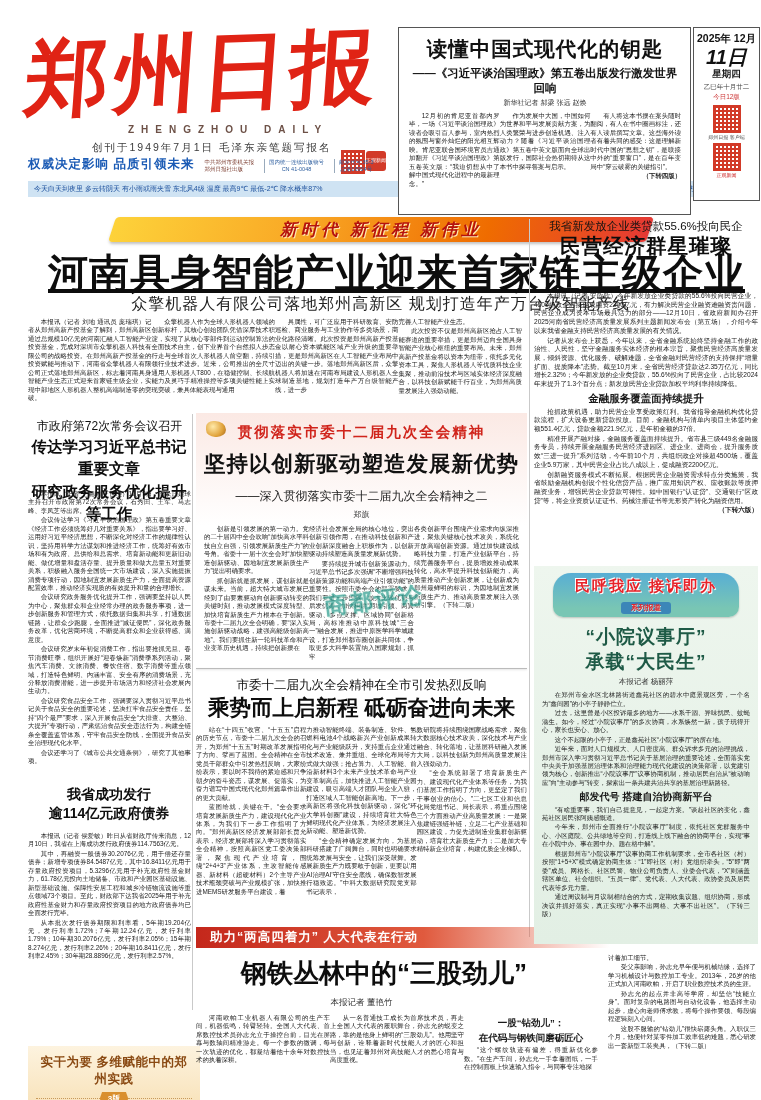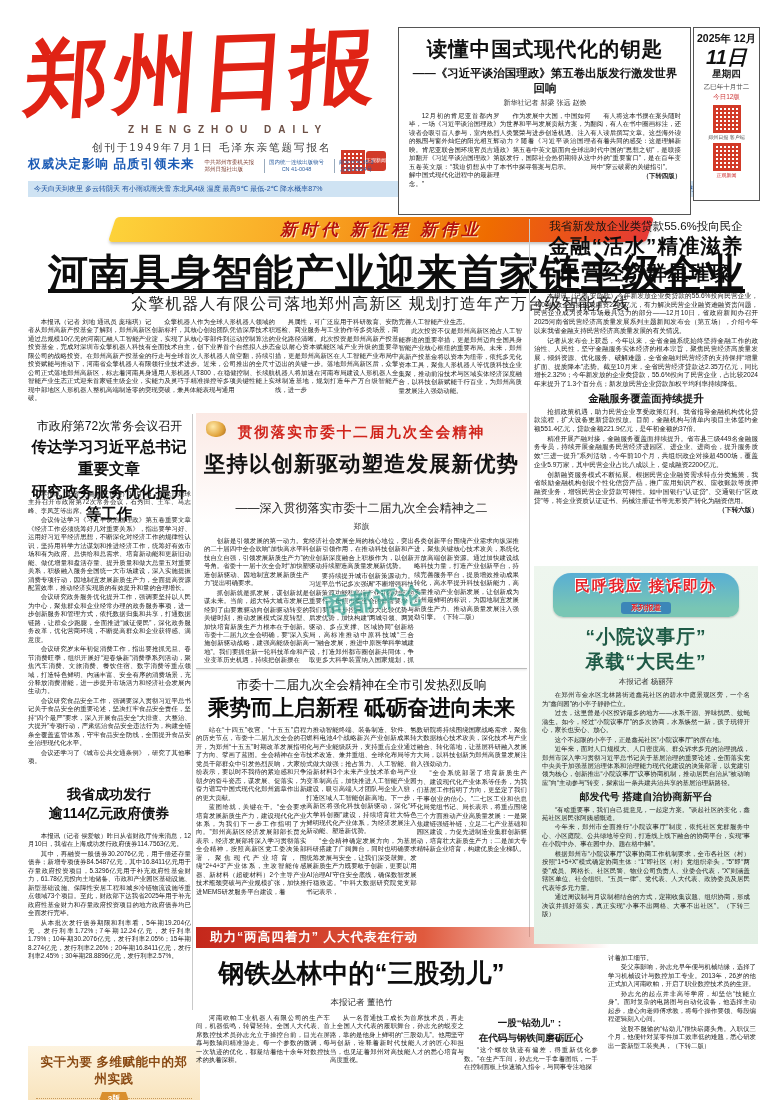--- a/index.html
+++ b/index.html
@@ -211,21 +211,21 @@
       <span class="dots"></span>
       <span class="ob-badge">3版</span>
       <span class="dots"></span>
     </div>
   </div>
 
   <div class="abs combox" style="left:196px;top:413px;width:331px;height:250px;overflow:hidden;">
     <div class="gold abs" style="left:10px;top:8px;"></div>
     <div class="combanner" style="margin-top:10px;">贯彻落实市委十二届九次全会精神</div>
     <div class="comhead" style="margin-top:7px;">坚持以创新驱动塑造发展新优势</div>
-    <div class="comsub" style="margin-top:22px;">——深入贯彻落实市委十二届九次全会精神之二</div>
+    <div class="comsub" style="margin-top:10px;">——深入贯彻落实市委十二届九次全会精神之二</div>
     <div class="comauthor" style="margin:4px 0 5px;">郑旗</div>
     <div class="cols news comcols" style="padding:0 8px;height:142px;overflow:hidden;">
       <div class="col">
         <p>创新是引领发展的第一动力。党的二十届四中全会吹响“加快高水平科技自立自强，引领发展新质生产力”的号角。省委十一届十次全会对“加快塑造创新驱动、因地制宜发展新质生产力”提出明确要求。</p>
         <p>抓创新就是抓发展，谋创新就是谋未来。当前，超大特大城市发展已经到了由要素驱动向创新驱动转变的关键时刻，推动发展模式深度转型、加快培育新质生产力根本在于创新。市委十二届九次全会明确，要“深入实施创新驱动战略，建强高能级创新高地”。我们要抓住新一轮科技革命和产业变革历史机遇，持续把创新摆在</p>
       </div>
       <div class="col">
         <p class="noind">经济社会发展全局的核心地位，突出创新引领作用，在推动科技创新和产业创新深度融合上积极作为，以创新驱动持续塑造高质量发展新优势。</p>
         <p>要持续提升城市创新策源动力。习近平总书记多次强调“不断增强科技创新策源功能和高端产业引领功能”的重要性。按照市委全会的部署要求，我们要进一步挖掘、放大比较优势与后发优势，加快构建“两城引领、两翼驱动、多点支撑、区域协同”创新格局，高标准推动中原科技城“三合一”融合发展，推进中原医学科学城建设，打造郑州都市圈创新共同体，争取更多大科学装置纳入国家规划，抓牢</p>
       </div>
@@ -250,21 +250,21 @@
     </div>
     <div class="col">
       <p class="noind">数研院将持续围绕国家战略需求，聚焦大数据核心技术攻关，深化技术与产业融合、转化落地，让基层科研融入发展大局，以科技创新为郑州高质量发展注入强劲动力。</p>
       <p>“全会系统部署了培育新质生产力、建设现代化产业体系等任务，为我们基层工作指明了方向，更坚定了我们干事创业的信心。”二七区工业和信息化局党组书记、局长表示，将重点围绕三个方面推动产业高质量发展：一是聚焦建链强链补链，立足二七产业基础和园区建设，力促先进制造业集群创新驱动，培育壮大新质生产力；二是加大专精特新企业培育，构建优质企业梯队。</p>
     </div>
   </div>
 
   <div class="abs npc" style="left:196px;top:927px;width:400px;height:21px;">助力“两高四着力” 人大代表在行动</div>
   <div class="abs npc-line" style="left:604px;top:937px;width:152px;"></div>
 
-  <div class="abs hl" style="left:196px;top:956px;width:331px;font-size:26px;white-space:nowrap;">钢铁丛林中的“三股劲儿”</div>
+  <div class="abs hl" style="left:196px;top:956px;width:331px;font-size:26px;white-space:nowrap;text-align:right;">钢铁丛林中的“三股劲儿”</div>
   <div class="abs" style="left:196px;top:997px;width:331px;text-align:center;font-size:8.5px;color:#333;">本报记者 董艳竹</div>
   <div class="abs cols news" style="left:196px;top:1014px;width:402px;height:84px;overflow:hidden;">
     <div class="col">
         <p>河南欧帕工业机器人有限公司的生产车间，机器低鸣，转臂轻转。全国人大代表、首席数控技术员孙志允立于操控台前，目光在屏幕与数轴间精准游走。每一个参数的微调，每一次轨迹的优化，都凝结着他十余年对数控技术的执着深耕。</p>
       </div>
     <div class="col">
         <p>从一名普通技工成长为首席技术员，再走上全国人大代表的履职舞台，孙志允的蜕变之路，靠的是他身上鲜明的“三股劲儿”。他用坚守与创新，诠释着新时代技能人才的匠心和担当，也见证着郑州对高技能人才的悉心培育与高度重视。</p>
       </div>
     <div class="col">
       <p class="subhead">一股“钻劲儿”：</p>
@@ -274,21 +274,20 @@
   </div>
   <div class="abs news" style="left:608px;top:954px;width:148px;height:144px;overflow:hidden;">
     <p class="noind">讨着加工细节。</p>
     <p>受父亲影响，孙志允早年便与机械结缘，选择了学习机械设计与数控加工专业。2013年，26岁的他正式加入河南欧帕，开启了职业数控技术员的生涯。</p>
     <p>孙志允的起点并非高等学府，却坚信“技能立身”。面对复杂的电路图与自动化设备，他选择主动起步，虚心向老师傅求教，将每个操作要领、每段编程逻辑刻入心间。</p>
     <p>这股不服输的“钻劲儿”很快崭露头角。入职仅三个月，他便针对某零件加工效率低的难题，悉心研发出一套新型工装夹具，（下转二版）</p>
   </div>
 
   <div class="abs kicker" style="left:534px;top:219px;width:224px;font-size:11.5px;">我省新发放企业类贷款55.6%投向民企</div>
   <div class="abs hl" style="left:534px;top:233px;width:224px;font-size:20.5px;line-height:1.3;letter-spacing:1px;">
-    <div>金融“活水”精准滋养</div>
     <div>民营经济群星璀璨</div>
   </div>
   <div class="abs news" style="left:534px;top:292px;width:224px;height:266px;overflow:hidden;font-size:6.6px;">
     <p>本报讯（记者 安欣欣）今年新发放企业类贷款的55.6%投向民营企业，4500场政企对接促成融资2200亿元，有力解决民营企业融资难融资贵问题，民营企业成为资本市场最具活力的部分——12月10日，省政府新闻办召开2025河南省民营经济高质量发展系列主题新闻发布会（第五场），介绍今年以来我省金融支持民营经济高质量发展的有关情况。</p>
     <p>记者从发布会上获悉，今年以来，全省金融系统始终坚持金融工作的政治性、人民性，坚守金融服务实体经济的根本宗旨，聚焦民营经济高质量发展，倾斜资源、优化服务、破解难题，全省金融对民营经济的支持保持“增量扩面、提质降本”态势。截至10月末，全省民营经济贷款达2.35万亿元，同比增长2.32%；今年新发放的企业类贷款，55.6%投向了民营企业，占比较2024年末提升了1.3个百分点；新发放民营企业贷款加权平均利率持续降低。</p>
     <p class="subhead" style="font-size:10.5px;">金融服务覆盖面持续提升</p>
     <p>抢抓政策机遇，助力民营企业享受政策红利。我省指导金融机构优化贷款流程，扩大设备更新贷款投放。目前，金融机构与清单内项目主体签约金额551.4亿元，贷款金额221.9亿元，是年初金额的37倍。</p>
     <p>精准开展产融对接，金融服务覆盖面持续提升。省市县三级449名金融服务专员，持续开展金融服务民营经济进园区、进企业、进商会，提升服务质效“三进一提升”系列活动，今年前10个月，共组织政企对接超4500场，覆盖企业5.9万家，其中民营企业占比八成以上，促成融资2200亿元。</p>
     <p>创新融资服务模式不断拓展。根据民营企业融资需求特点分类施策，我省鼓励金融机构创设个性化信贷产品，推广应用知识产权、应收账款等质押融资业务，增强民营企业贷款可得性。如中国银行“认证贷”、交通银行“区政贷”等，将企业资质认证证书、药械注册证书等无形资产转化为融资信用。</p>
     <p class="jump">（下转六版）</p>

